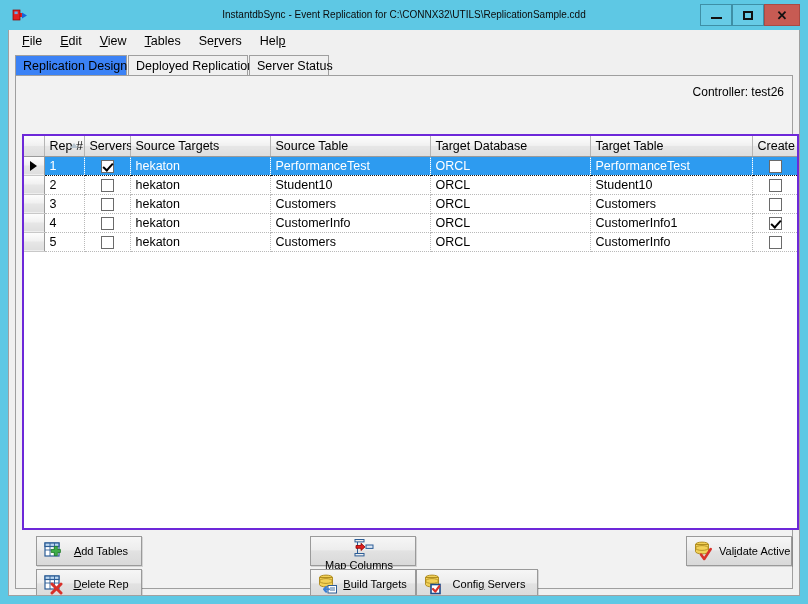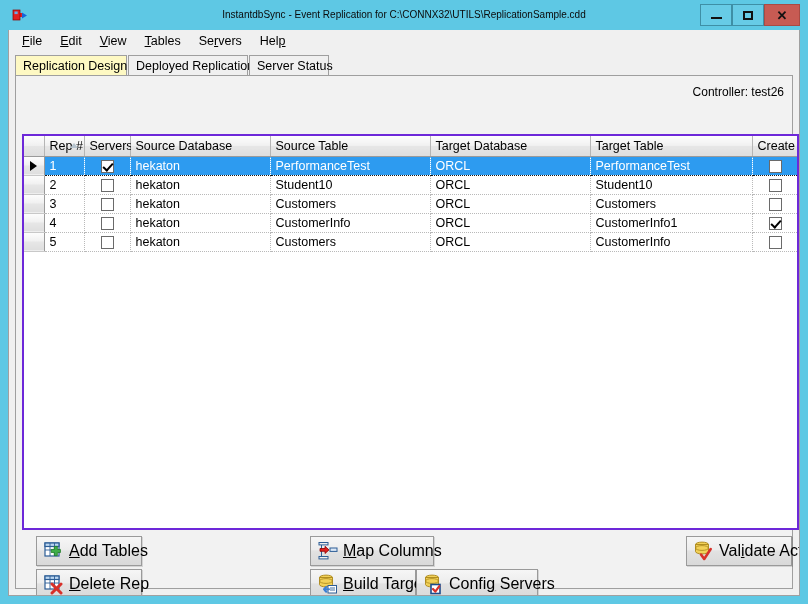--- a/index.html
+++ b/index.html
@@ -120,21 +120,21 @@
     color: #000;
     background: #F0F0F0;
     border: 1px solid #9f9f9f;
     border-bottom: none;
     box-sizing: border-box;
     padding: 0 7px;
     cursor: default;
     white-space: nowrap;
   }
   .tab.active {
-    background: #fef9c3;
+    background: #3b82f6;
     border-color: #9f9f9f;
     font-weight: normal;
     text-align: center;
   }
 
   
   #tabpage {
     position: absolute;
     left: 6px; top: 45px;
     width: 778px; height: 514px;
@@ -260,21 +260,21 @@
     width: 777px; height: 48px;
   }
   .tbtn {
     position: absolute;
     height: 30px;
     background: linear-gradient(to bottom, #F6F6F6 0%, #EDEDED 45%, #E2E2E2 50%, #D9D9D9 100%);
     border: 1px solid #9A9A9A;
     box-sizing: border-box;
     display: flex;
     align-items: center;
-    font-size: 16px;
+    font-size: 11px;
     color: #000;
     cursor: default;
     box-shadow: 1px 1px 0 rgba(0,0,0,0.12);
     white-space: nowrap;
   }
   .tbtn .ico {
     width: 22px; height: 22px;
     margin-left: 6px;
     margin-right: 4px;
     flex: 0 0 22px;
@@ -357,21 +357,21 @@
             <tr>
               <th class="rowhdr"></th>
               <th>
                 <span>Rep #</span>
                 <span class="sort-arrow"></span>
               </th>
               <th>
                 <span>Servers</span>
               </th>
               <th>
-                <span>Source Database</span>
+                <span>Source Targets</span>
               </th>
               <th>
                 <span>Source Table</span>
               </th>
               <th>
                 <span>Target Database</span>
               </th>
               <th>
                 <span>Target Table</span>
               </th>
@@ -461,21 +461,21 @@
               <line x1="2" y1="10" x2="16" y2="10" stroke="#2C5D96" stroke-width="0.9"></line>
               <g stroke="#D8312A" stroke-width="3" stroke-linecap="round">
                 <line x1="9" y1="11" x2="18" y2="20"></line>
                 <line x1="18" y1="11" x2="9" y2="20"></line>
               </g>
             </svg>
           </span>
           <span class="lbl"><u>D</u>elete Rep</span>
         </div>
 
-        <div class="tbtn" style="left:288px; top:0px; width:124px;">
+        <div class="tbtn" style="left:288px; top:0px; width:106px;flex-direction:column;">
           <span class="ico">
             <svg width="22" height="22" viewBox="0 0 22 22">
               <rect x="2" y="2.5" width="9" height="2.4" fill="#EFEFEF" stroke="#2C5D96" stroke-width="1"></rect>
               <rect x="2" y="16.5" width="9" height="2.4" fill="#EFEFEF" stroke="#2C5D96" stroke-width="1"></rect>
               <line x1="4.5" y1="5" x2="4.5" y2="16.5" stroke="#2C5D96" stroke-width="1"></line>
               <path d="M3 8.5 h5 v-2.2 l4 3.6 l-4 3.6 v-2.2 h-5 z" fill="#E02020" stroke="#8B0000" stroke-width="0.8"></path>
               <rect x="13" y="8" width="7" height="3.4" fill="#DCE8F6" stroke="#2C5D96" stroke-width="1"></rect>
             </svg>
           </span>
           <span class="lbl"><u>M</u>ap Columns</span>

